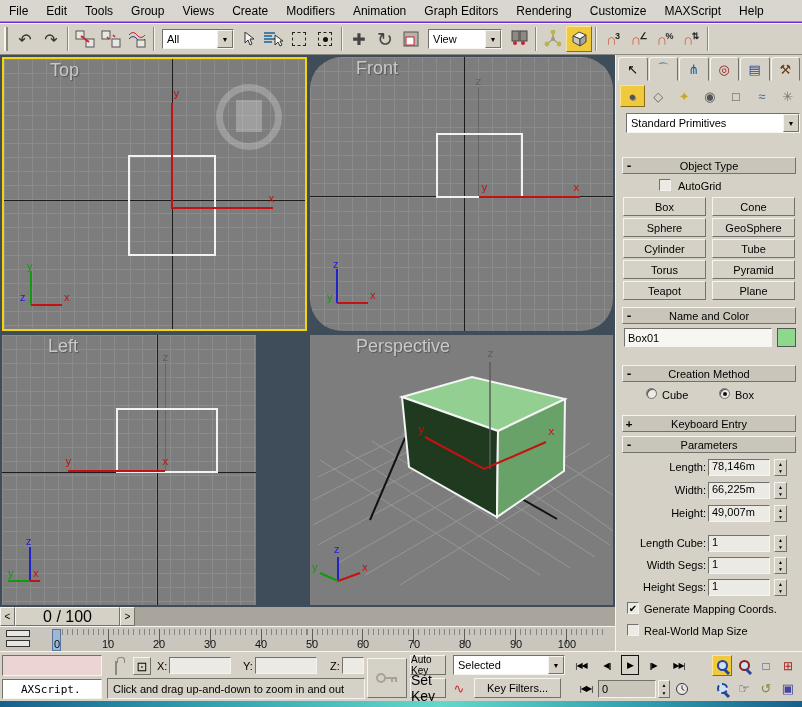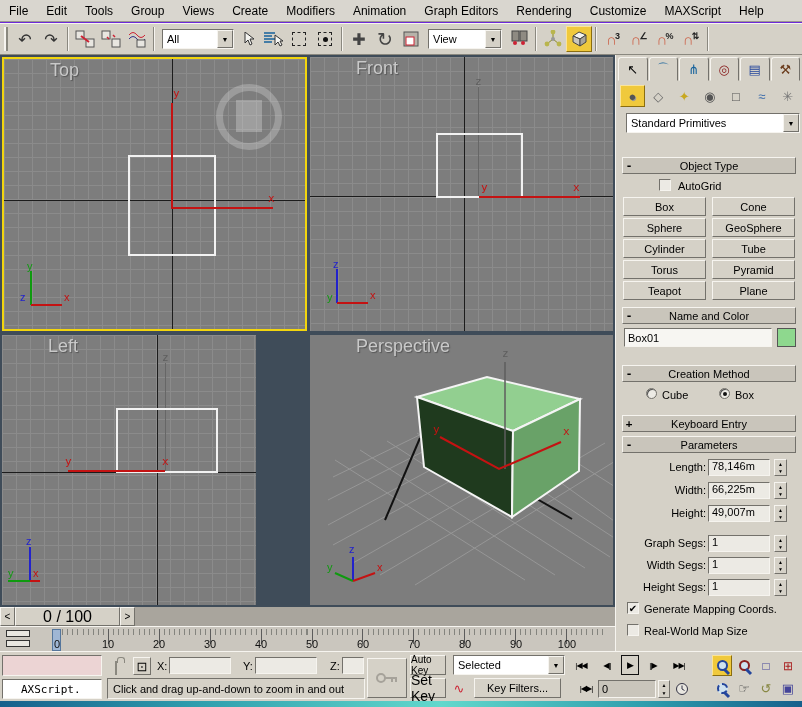--- a/index.html
+++ b/index.html
@@ -258,21 +258,21 @@
       <div class="gizmo" style="left:212px;top:25px;"></div>
       <svg style="position:absolute;left:14px;top:202px;z-index:5" width="60" height="55">
         <path d="M13 10 L13 44 M13 44 L44 44" stroke="#0f9a0f" stroke-width="2" fill="none"></path>
         <path d="M13 44 L44 44" stroke="#c41212" stroke-width="2"></path>
         <text x="9" y="9" fill="#0f9a0f" font-size="11">y</text>
         <text x="2" y="40" fill="#2222cc" font-size="11">z</text>
         <text x="46" y="40" fill="#c41212" font-size="11">x</text>
       </svg>
     </div>
 
-    <div id="vp-front" class="viewport" style="left:310px;top:2px;width:303px;height:274px;">
+    <div id="vp-front" class="viewport" style="left:310px;top:2px;width:303px;height:274px;border-radius:32px;">
       <span class="vlabel">Front</span>
       <div class="xline" style="left:154px;top:0;width:1px;height:274px;"></div>
       <div class="xline" style="left:0;top:139px;width:303px;height:1px;"></div>
       <div class="axis-gray" style="left:168px;top:30px;width:1px;height:110px;"></div>
       <span class="axlbl gry" style="left:165px;top:18px;">z</span>
       <div class="selrect" style="left:126px;top:76px;width:87px;height:65px;"></div>
       <div class="axis-red" style="left:169px;top:139px;width:101px;height:2px;"></div>
       <span class="axlbl red" style="left:171px;top:124px;">y</span>
       <span class="axlbl red" style="left:263px;top:124px;">x</span>
       <svg style="position:absolute;left:14px;top:202px;z-index:5" width="60" height="55">
@@ -297,21 +297,21 @@
       <svg style="position:absolute;left:4px;top:198px;z-index:5" width="60" height="55">
         <path d="M24 14 L24 48" stroke="#2222cc" stroke-width="2" fill="none"></path>
         <path d="M2 48 L24 48" stroke="#0f9a0f" stroke-width="2"></path>
         <path d="M24 48 L34 48" stroke="#c41212" stroke-width="2"></path>
         <text x="20" y="12" fill="#2222cc" font-size="11">z</text>
         <text x="2" y="44" fill="#0f9a0f" font-size="11">y</text>
         <text x="27" y="44" fill="#c41212" font-size="11">x</text>
       </svg>
     </div>
 
-    <div id="vp-persp" class="viewport" style="left:310px;top:280px;width:303px;height:270px;background-image:none;padding-left:15px;">
+    <div id="vp-persp" class="viewport" style="left:310px;top:280px;width:303px;height:270px;background-image:none;">
       <span class="vlabel">Perspective</span>
       <svg width="303" height="270">
 
         <g stroke="#9b9b9b" stroke-width="1" opacity="0.85">
           <path d="M10 125 L200 245"></path>
             <path d="M35 115 L230 240"></path>
             <path d="M62 106 L260 233"></path>
             <path d="M92 98 L285 222"></path>
             <path d="M120 92 L300 210"></path>
             <path d="M150 86 L303 196"></path>
@@ -461,21 +461,21 @@
     </div>
     <div class="prow" style="top:450px;">
       <span class="plbl">Height:</span>
       <span class="pval field">49,007m</span>
       <span class="spin raised">
           <span>▲</span>
           <span>▼</span>
         </span>
     </div>
     <div class="prow" style="top:480px;">
-      <span class="plbl">Graph Segs:</span>
+      <span class="plbl">Length Cube:</span>
       <span class="pval field">1</span>
       <span class="spin raised">
           <span>▲</span>
           <span>▼</span>
         </span>
     </div>
     <div class="prow" style="top:502px;">
       <span class="plbl">Width Segs:</span>
       <span class="pval field">1</span>
       <span class="spin raised">

